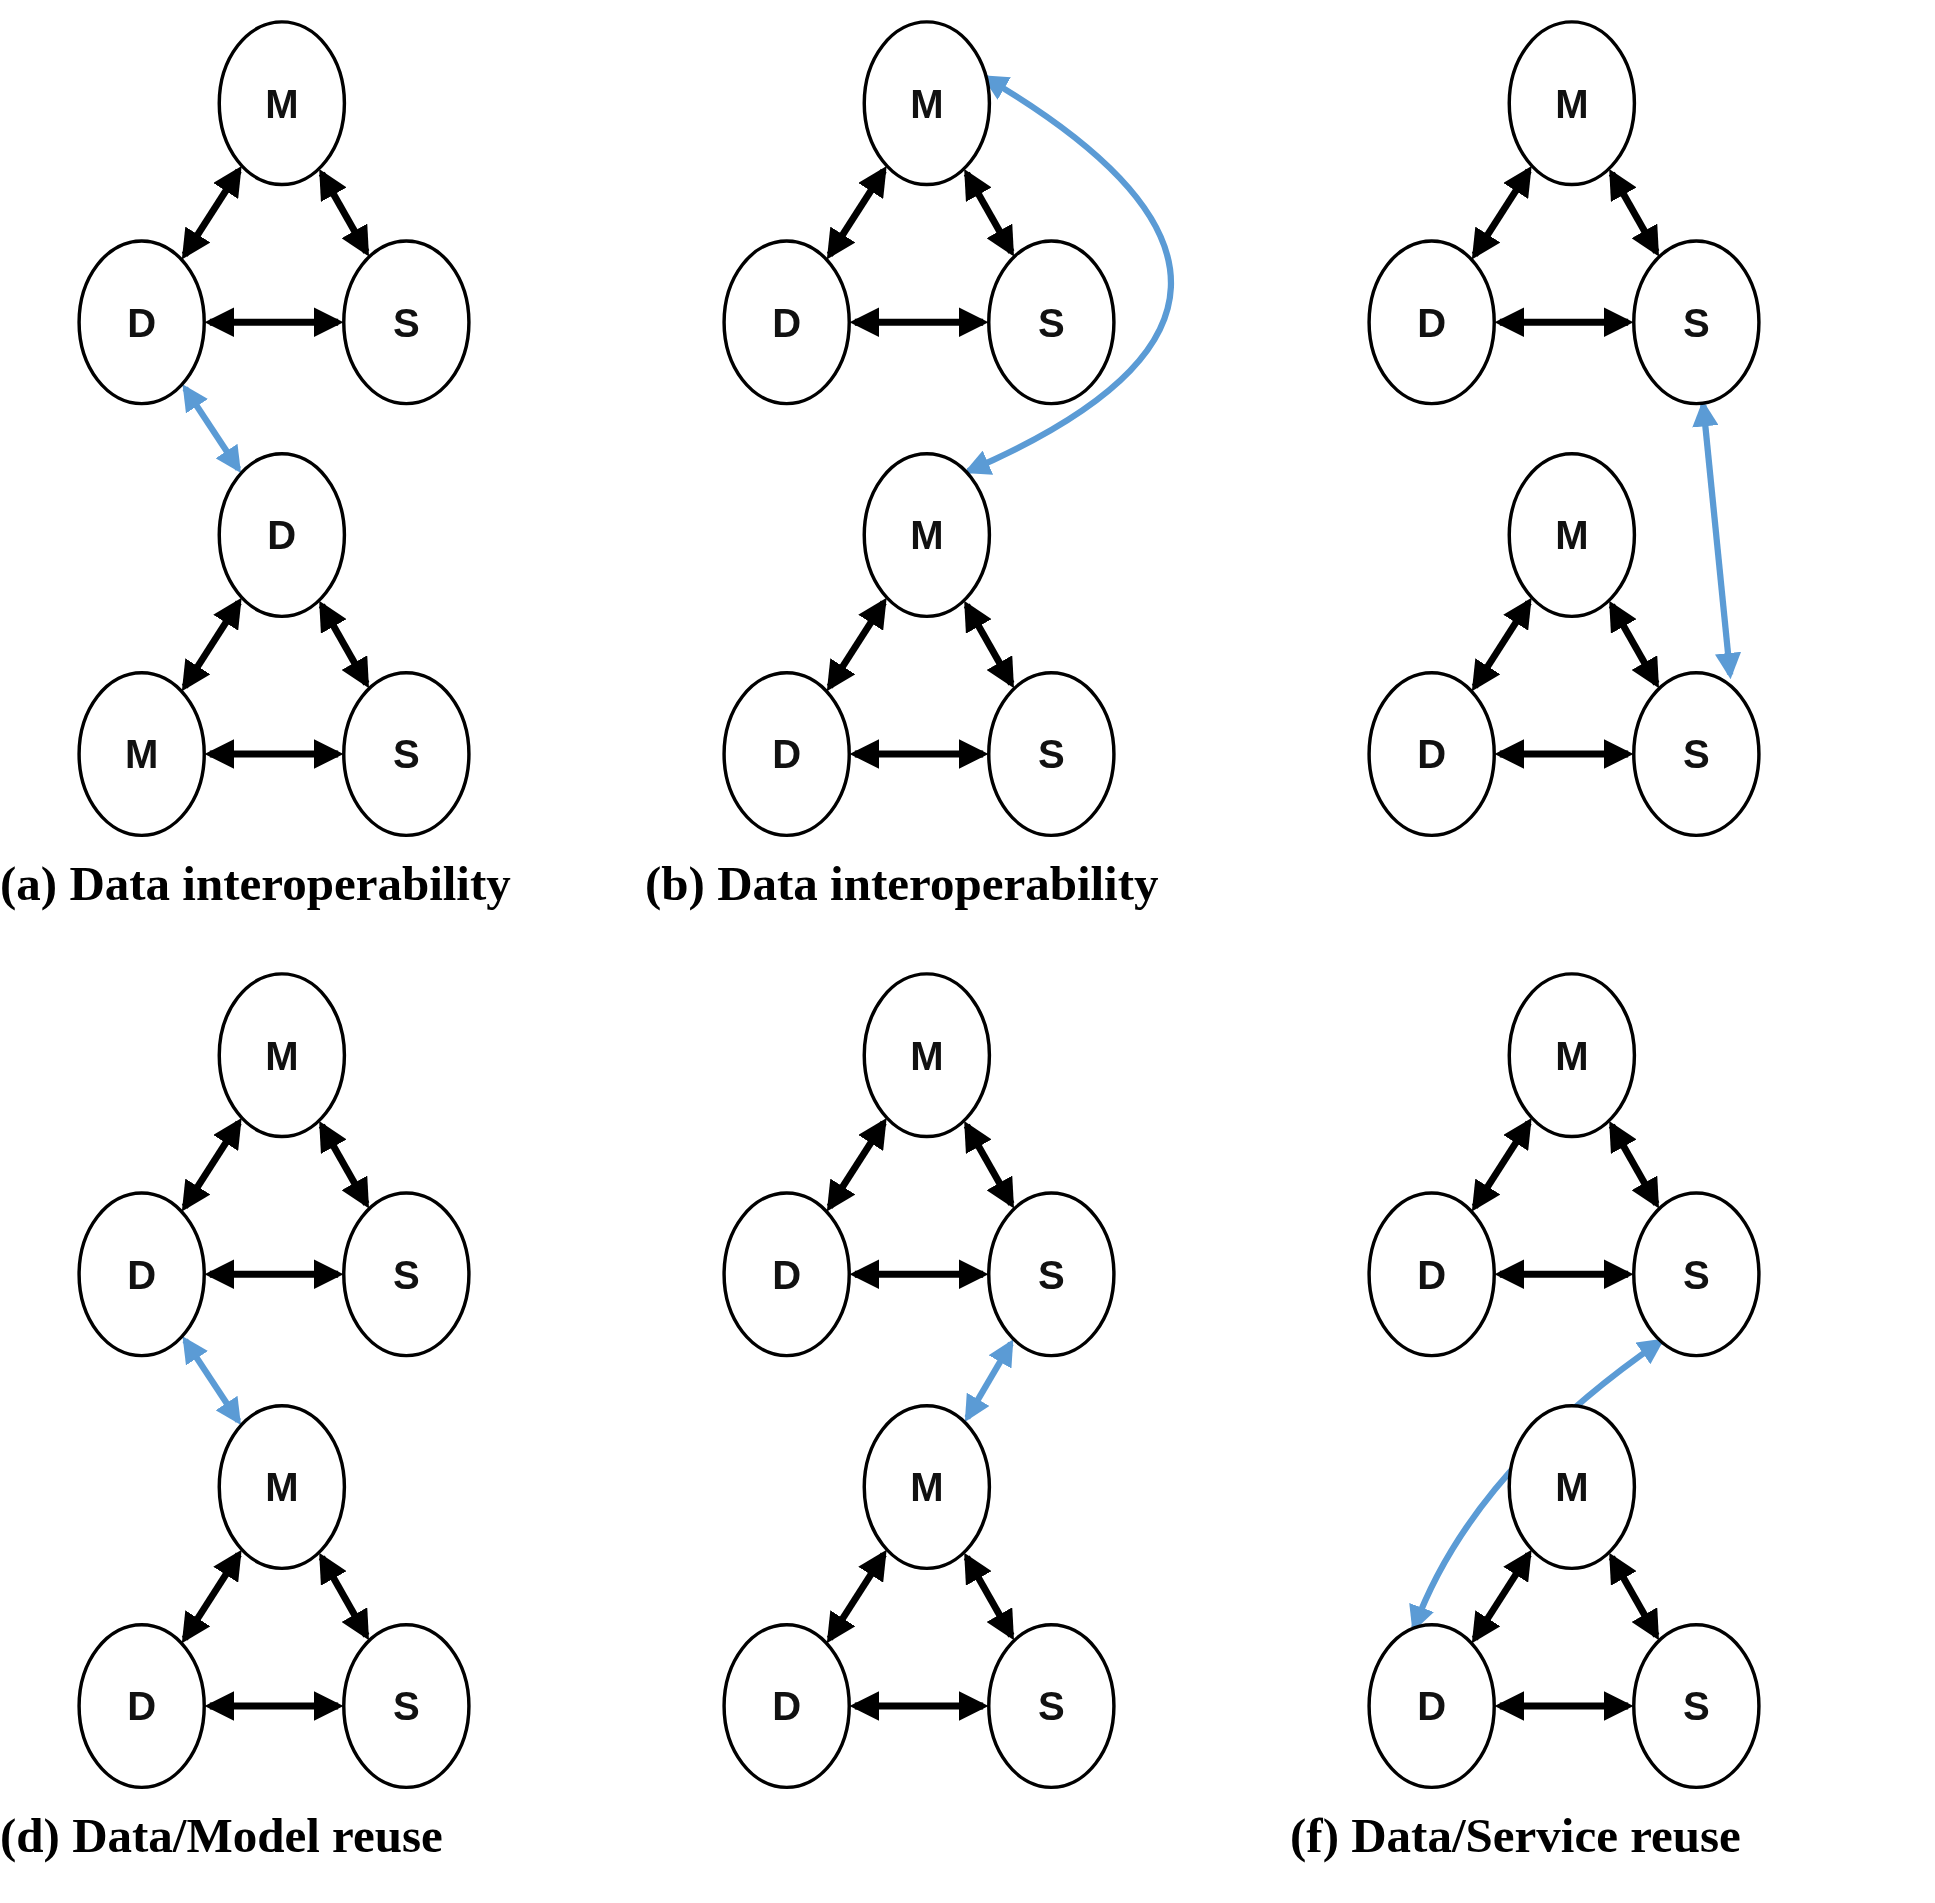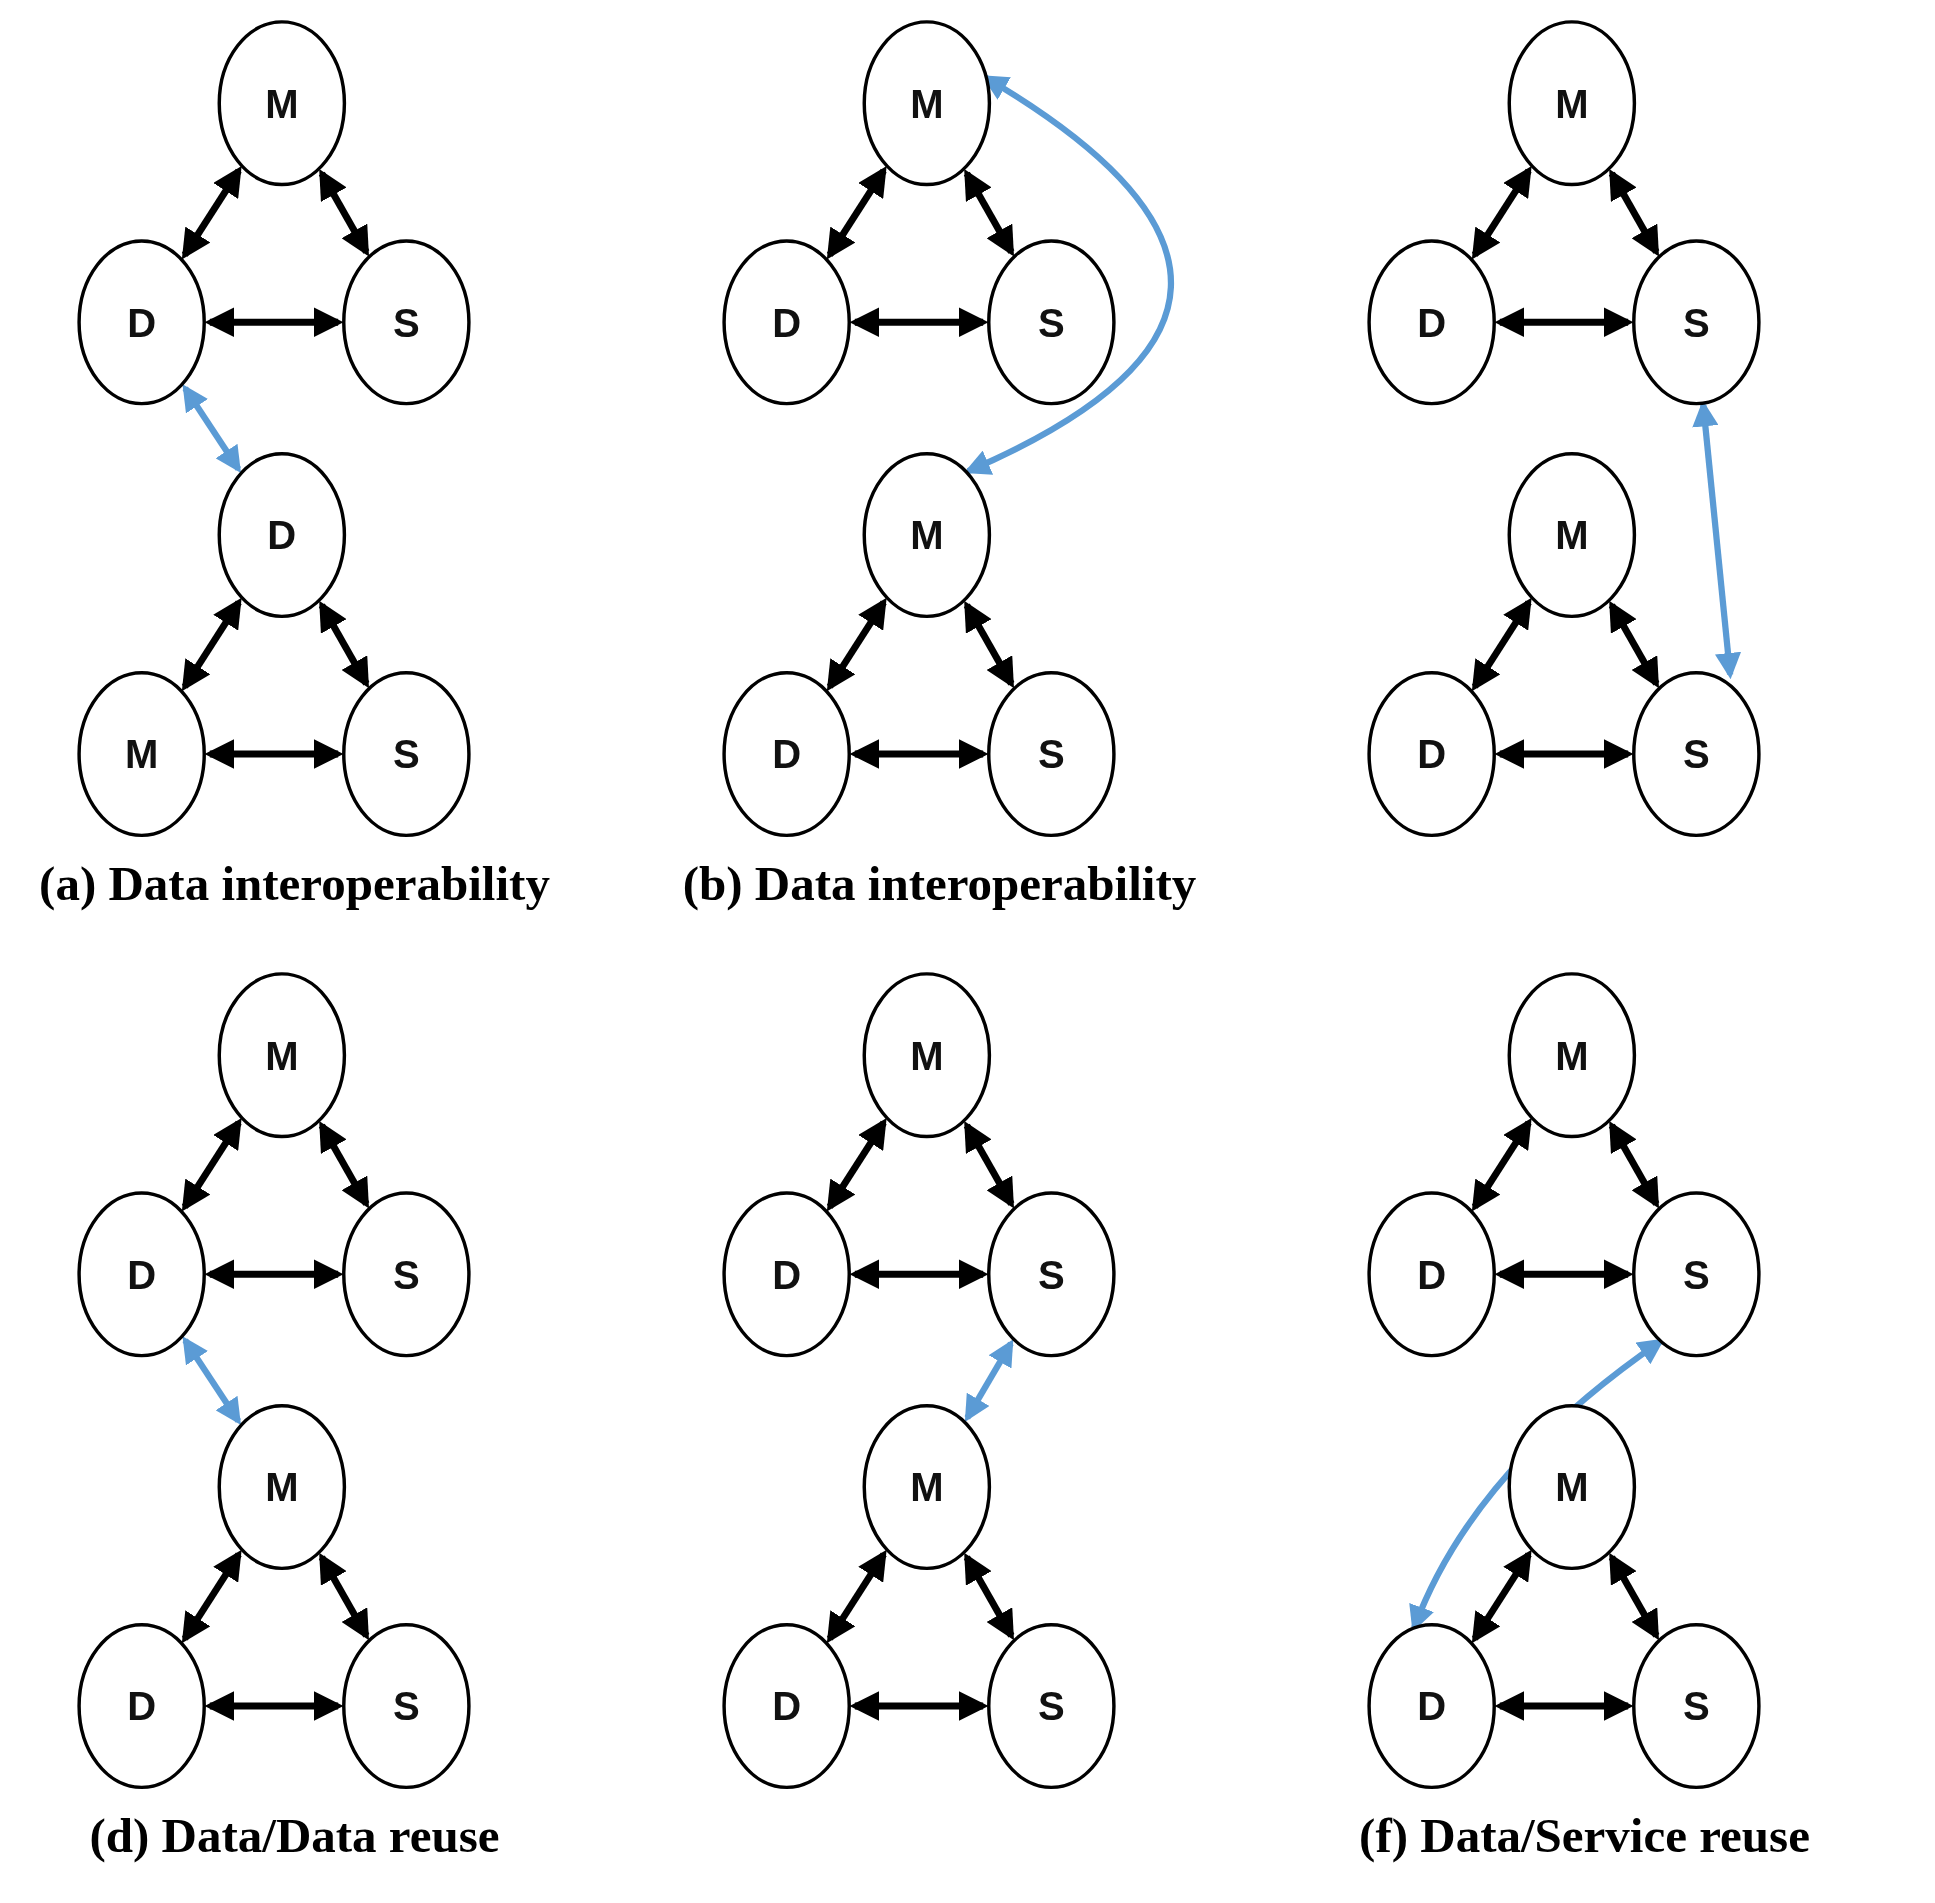--- a/index.html
+++ b/index.html
@@ -7,21 +7,21 @@
     width:1936px;height:1903px;background:#ffffff;
     display:grid;
     grid-template-columns:645px 645px 645px;
     grid-template-rows:952px 952px;
     font-family:"Liberation Sans", sans-serif;
   }
   .panel{display:flex;flex-direction:column;align-items:flex-start;margin:0;}
   .diagram{width:645px;height:851px;}
   .caption{
     width:589px;
-    text-align:center;
+    text-align:left;
     font-family:"Liberation Serif", serif;
     font-weight:700;
     font-size:49px;
     color:#000000;
     margin-top:3.8px;
     white-space:nowrap;
   }
   svg text.node-label{
     font-family:"Liberation Sans", sans-serif;
     font-weight:700;
@@ -223,21 +223,21 @@
           </g>
           <g>
             <ellipse cx="226" cy="1205" rx="100" ry="130" fill="#ffffff" stroke="#000000" stroke-width="5.5"></ellipse>
             <text x="226" y="1228" text-anchor="middle" class="node-label">D</text>
           </g>
           <g>
             <ellipse cx="649" cy="1205" rx="100" ry="130" fill="#ffffff" stroke="#000000" stroke-width="5.5"></ellipse>
             <text x="649" y="1228" text-anchor="middle" class="node-label">S</text>
           </g>
         </svg></div>
-    <figcaption class="caption">(d) Data/Data reuse</figcaption>
+    <figcaption class="caption">(d) Data/Model reuse</figcaption>
   </figure>
   <figure class="panel">
     <div class="diagram" id="dia-e"><svg viewBox="0 0 1030 1360" width="645" height="851">
           <defs>
             <marker id="e-blk-end" markerWidth="4.3" markerHeight="4.3" refX="3.526" refY="2.15" orient="auto">
               <path d="M0,0 L4.3,2.15 L0,4.3 z" fill="#000000"></path>
             </marker>
             <marker id="e-blk-start" markerWidth="4.3" markerHeight="4.3" refX="3.526" refY="2.15" orient="auto-start-reverse">
               <path d="M0,0 L4.3,2.15 L0,4.3 z" fill="#000000"></path>
             </marker>

